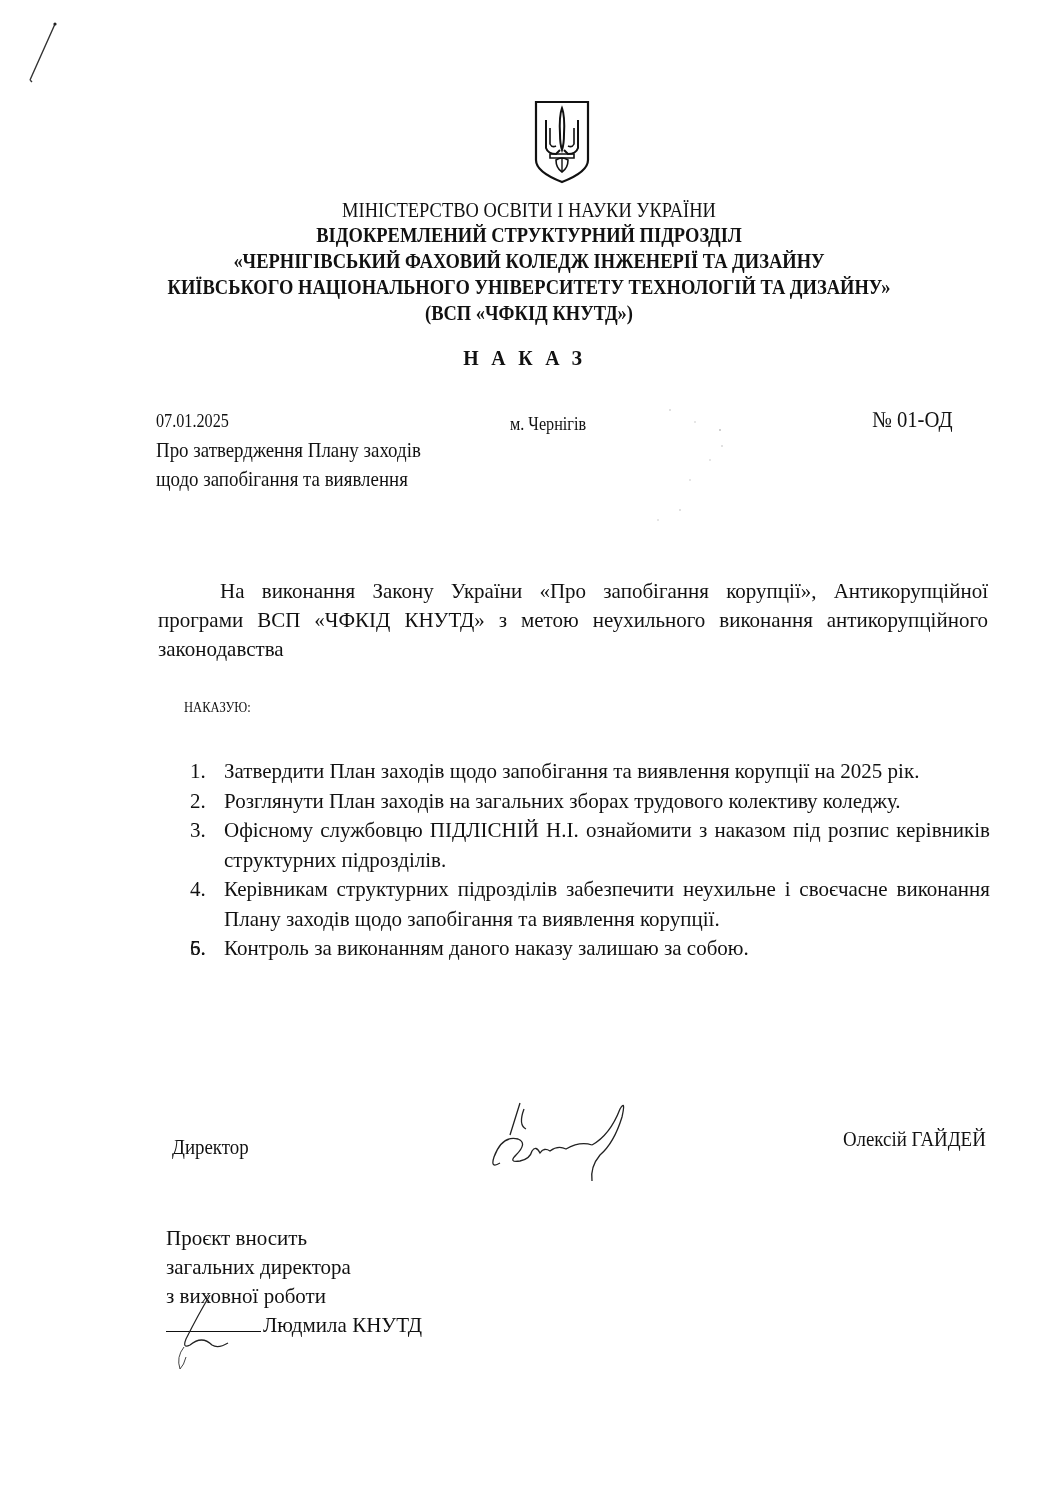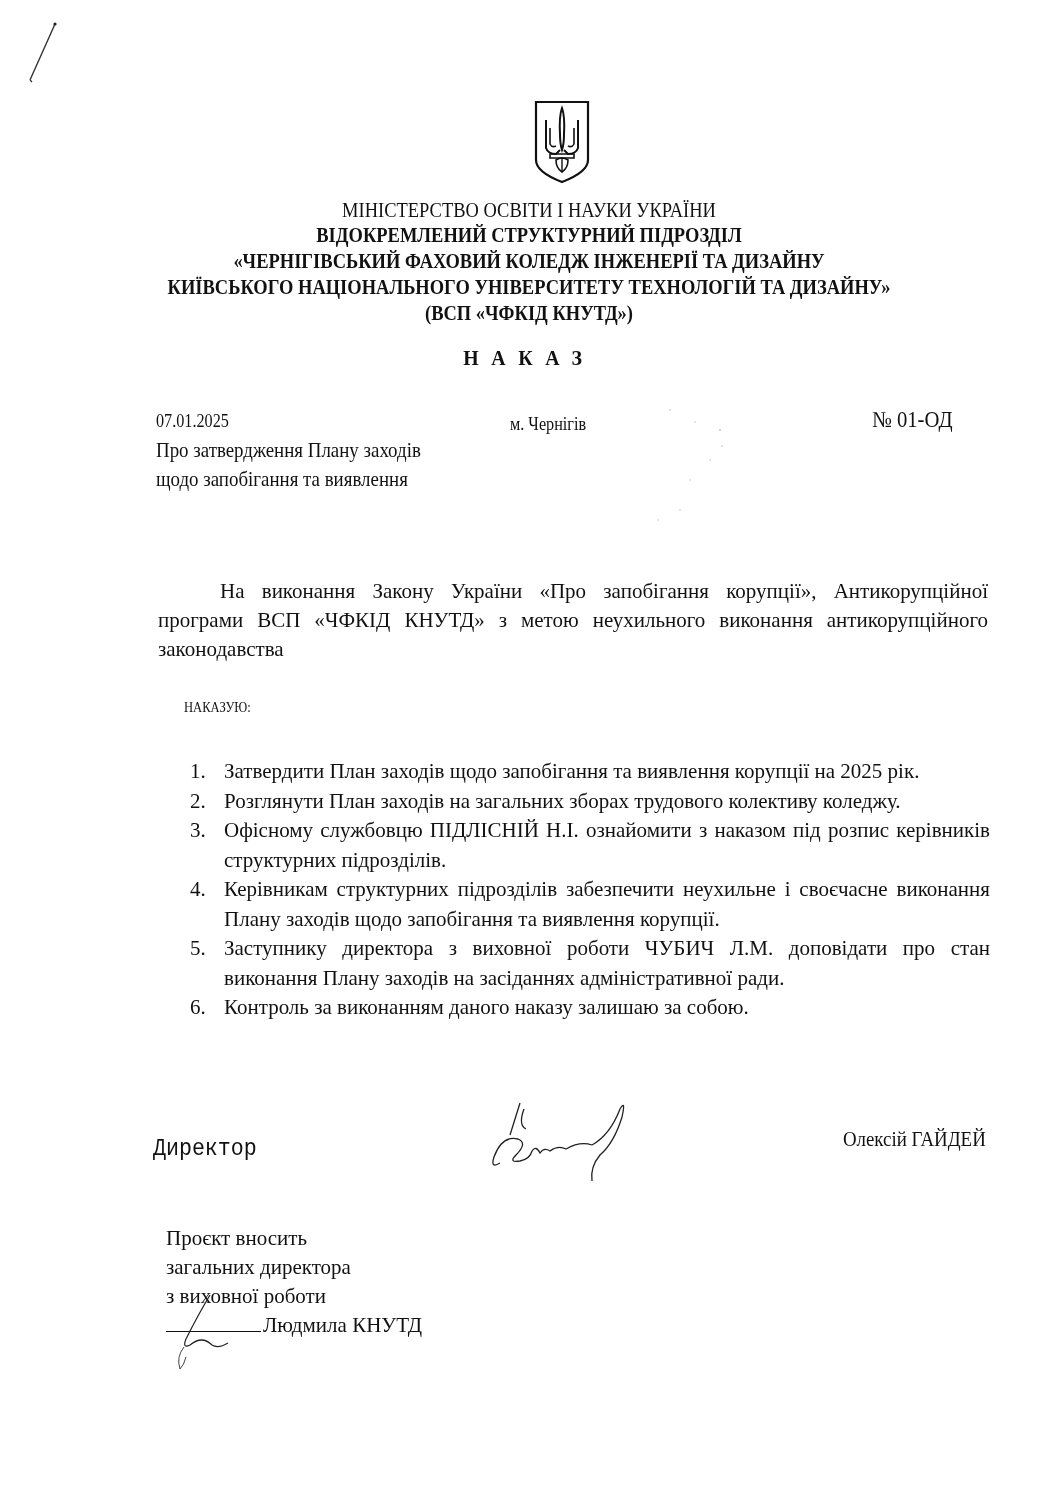--- a/index.html
+++ b/index.html
@@ -15,21 +15,21 @@
     .hdr.bold { font-weight: bold; }
     .title { left: 0; width: 1058px; top: 345px; text-align: center; font-size: 22px; font-weight: bold; letter-spacing: 14px; transform: scaleX(0.9); transform-origin: 529px 0; }
     .meta { font-size: 18px; line-height: 28px; }
     .subject { left: 156px; top: 436px; font-size: 21px; line-height: 29px; width: 380px; }
     .preamble { left: 158px; top: 577px; width: 830px; font-size: 21px; line-height: 29px; text-align: justify; }
     .preamble p { margin: 0; text-indent: 62px; text-align-last: left; }
     .order-word { left: 158px; top: 700px; font-size: 14px; font-weight: normal; margin-left: 26px; }
     .items { left: 190px; top: 757px; width: 800px; margin: 0; padding: 0; list-style: none; font-size: 21px; line-height: 29.5px; }
     .items li { position: relative; padding-left: 34px; text-align: justify; }
     .items li .num { position: absolute; left: 0; top: 0; }
-    .sig-row { left: 153px; top: 1135px; font-size: 24px; font-family: Liberation Mono, monospace; }
+    .sig-row { left: 172px; top: 1135px; font-size: 21px; }
     .sig-name { right: 72px; top: 1127px; font-size: 21px; }
     .signature { left: 480px; top: 1095px; width: 170px; height: 90px; }
     .author { left: 166px; top: 1224px; font-size: 21px; line-height: 29px; }
     .author .name-line { display: inline-block; }
     .sig-line { display: inline-block; width: 95px; border-bottom: 1.4px solid #111; margin-right: 2px; vertical-align: baseline; }
     .signature2 { left: 168px; top: 1295px; width: 70px; height: 80px; }
     .specks { left: 650px; top: 400px; width: 100px; height: 140px; }
     .sx { transform: scaleX(0.9); transform-origin: 0 0; display: inline-block; white-space: nowrap; }
   </style>
 </head>
@@ -86,21 +86,21 @@
   <p>На виконання Закону України «Про запобігання корупції», Антикорупційної програми ВСП «ЧФКІД КНУТД» з метою неухильного виконання антикорупційного законодавства</p>
 </div>
 
 <div class="abs order-word"><span class="sx">НАКАЗУЮ:</span></div>
 
 <ol class="abs items">
   <li><span class="num">1.</span><span>Затвердити План заходів щодо  запобігання та виявлення корупції на 2025 рік.</span></li>
   <li><span class="num">2.</span><span>Розглянути План заходів на загальних зборах трудового колективу коледжу.</span></li>
   <li><span class="num">3.</span><span>Офісному службовцю ПІДЛІСНІЙ Н.І. ознайомити з наказом під розпис керівників структурних підрозділів.</span></li>
   <li><span class="num">4.</span><span>Керівникам структурних підрозділів забезпечити неухильне і своєчасне виконання Плану заходів щодо запобігання та виявлення корупції.</span></li>
-  <li><span class="num">5.</span><span>Заступнику директора з виховної роботи ЧУБИЧ Л.М. доповідати про стан виконання Плану заходів на засіданнях адміністративної ради.</span></li>
+  <li><span class="num">5.</span></li>
   <li><span class="num">6.</span><span>Контроль за виконанням даного наказу залишаю за собою.</span></li>
 </ol>
 
 <div class="abs sig-row"><span class="sx">Директор</span></div>
 <svg class="abs signature" viewBox="0 0 170 90">
   <path d="M40 8 L30 40 M44 14 Q38 30 46 34" fill="none" stroke="#222" stroke-width="1.3"></path>
   <path d="M20 68 Q10 74 14 62 Q22 40 38 44 Q48 48 36 60 Q28 68 40 66 Q50 64 52 56 Q56 50 60 58 Q64 52 70 56 Q78 50 86 54 Q100 46 112 50" fill="none" stroke="#222" stroke-width="1.3"></path>
   <path d="M112 50 Q130 40 140 14 Q146 4 142 22 Q134 48 120 60 Q110 72 112 86" fill="none" stroke="#222" stroke-width="1.3"></path>
 </svg>
 <div class="abs sig-name"><span class="sx" style="transform-origin:100% 0;">Олексій ГАЙДЕЙ</span></div>

